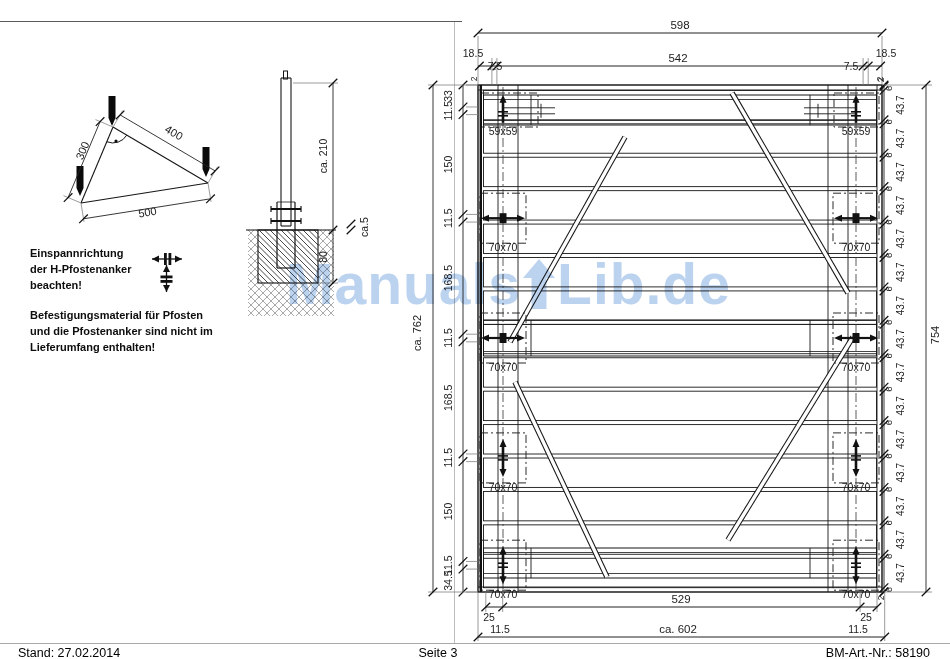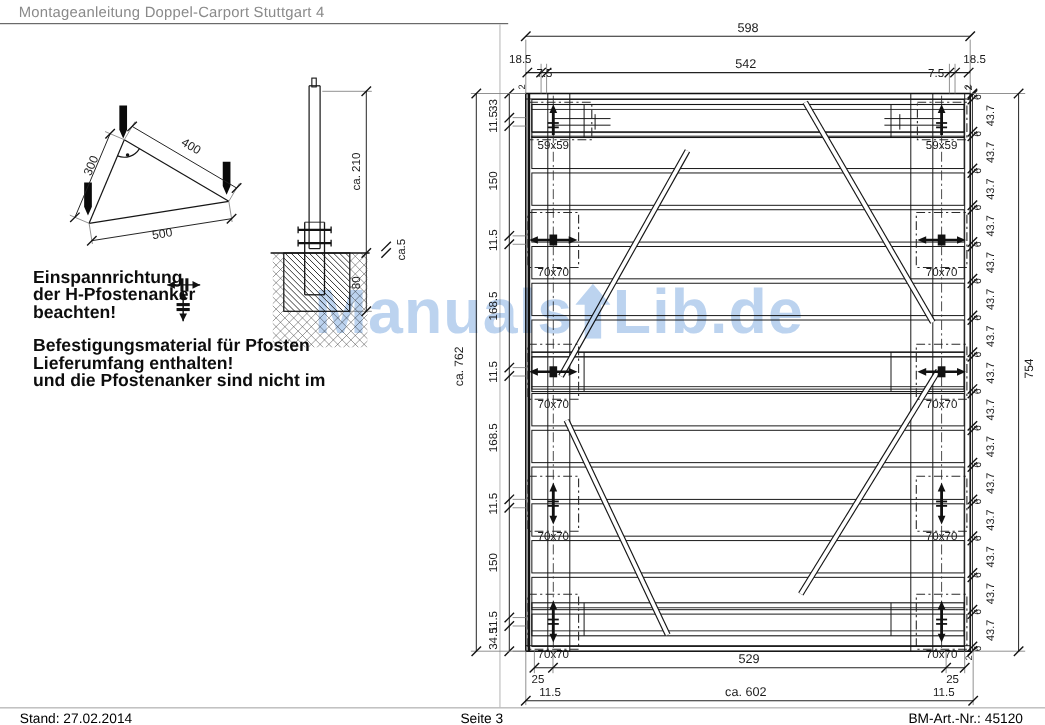--- a/index.html
+++ b/index.html
@@ -4,33 +4,32 @@
 <style>
   html,body{margin:0;padding:0;background:#fff}
   .page{position:relative;width:950px;height:659px;background:#fff;overflow:hidden;
         font-family:"Liberation Sans",sans-serif}
   .hdr{position:absolute;left:17px;top:3px;font-size:13.5px;color:#8a8a8a;letter-spacing:.2px}
   .hdr-line{position:absolute;left:0;top:21px;width:462px;height:1px;background:#5a5a5a}
   .vdiv{position:absolute;left:454px;top:22px;width:1px;height:621px;background:#bcbcbc}
   .ftr-line{position:absolute;left:0;top:643px;width:950px;height:1px;background:#a8a8a8}
   .ftr{position:absolute;top:646px;font-size:12.5px;color:#000000;white-space:nowrap}
   .ftr.l{left:18px}.ftr.c{left:0;width:876px;text-align:center}.ftr.r{right:20px}
-  .note{position:absolute;left:30px;font-size:16px;font-weight:bold;color:#0d0d0d;line-height:16px}
+  .note{position:absolute;left:30px;font-size:11px;font-weight:bold;color:#0d0d0d;line-height:16px}
   .n1{top:245px}.n2{top:307px}
   #dw{position:absolute;left:0;top:0}
   text{font-family:"Liberation Sans",sans-serif}
   .wm{position:absolute;left:286px;top:251px;font-size:57px;font-weight:bold;color:#b5cfee;
       letter-spacing:1px;mix-blend-mode:multiply;white-space:nowrap;opacity:.9}
   .wm svg{vertical-align:-5px;margin:0 2px}
 </style>
 </head>
 <body>
 
 <div class="page">
-  <div class="hdr">Montageanleitung Doppel-Carport Stuttgart 4</div>
   <div class="hdr-line"></div>
   <div class="vdiv"></div>
 
   <svg id="dw" width="950" height="659" viewBox="0 0 950 659">
       <line x1="113" y1="127" x2="208" y2="183" stroke="#161616" stroke-width="1.1"></line>
       <line x1="208" y1="183" x2="81" y2="203" stroke="#161616" stroke-width="1.1"></line>
       <line x1="81" y1="203" x2="113" y2="127" stroke="#161616" stroke-width="1.1"></line>
       <polygon points="108.5,96 115.5,96 115.5,118 112,126 108.5,118" fill="#0a0a0a"></polygon>
       <polygon points="202.5,147 209.5,147 209.5,169 206,177 202.5,169" fill="#0a0a0a"></polygon>
       <polygon points="76.5,166 83.5,166 83.5,188 80,196 76.5,188" fill="#0a0a0a"></polygon>
@@ -455,25 +454,25 @@
       <text text-anchor="middle" font-size="11" fill="#1c1c1c" transform="translate(939,335) rotate(-90)">754</text>
     </svg>
 
   <div class="note n1">
     <div>Einspannrichtung</div>
     <div>der H-Pfostenanker</div>
     <div>beachten!</div>
   </div>
   <div class="note n2">
     <div>Befestigungsmaterial für Pfosten</div>
+    <div>und die Pfostenanker sind nicht im</div>
     <div>Lieferumfang enthalten!</div>
-    <div>und die Pfostenanker sind nicht im</div>
   </div>
 
   <div class="wm"><span>Manuals</span><svg width="32" height="50" viewBox="0 0 32 50">
         <polygon points="16,0 0,19 8.5,19 8.5,50 23.5,50 23.5,19 32,19" fill="#b5cfee"></polygon>
       </svg><span>Lib.de</span></div>
 
   <div class="ftr-line"></div>
   <div class="ftr l">Stand: 27.02.2014</div>
   <div class="ftr c">Seite 3</div>
-  <div class="ftr r">BM-Art.-Nr.: 45120</div>
+  <div class="ftr r">BM-Art.-Nr.: 58190</div>
 </div>
 
 </body></html>

